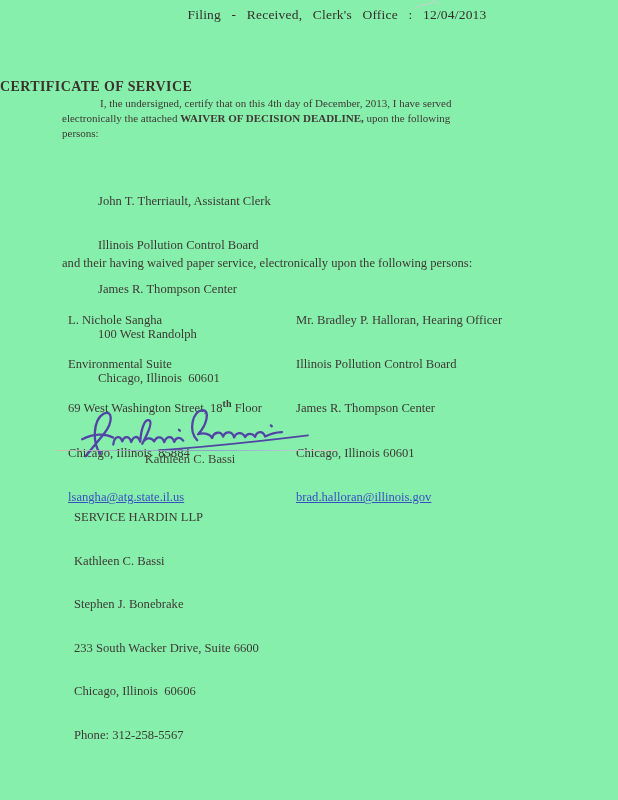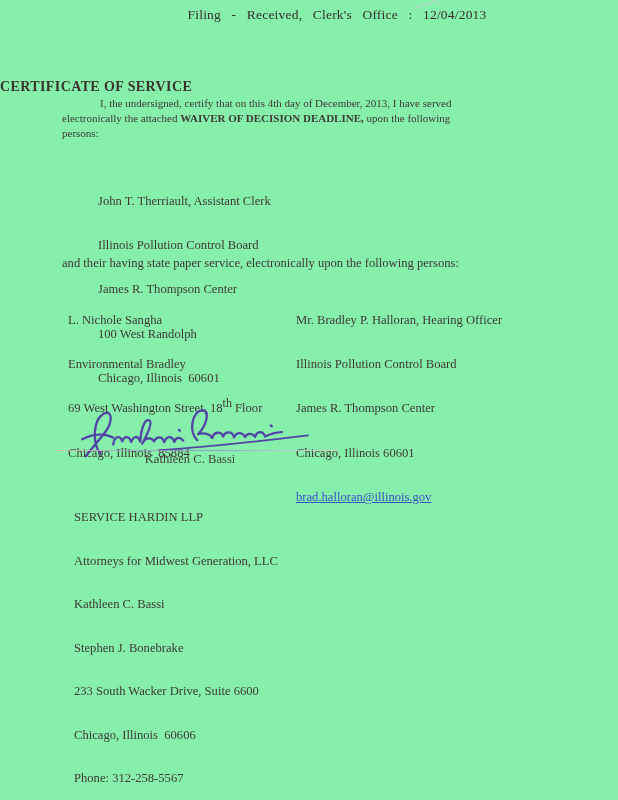--- a/index.html
+++ b/index.html
@@ -31,21 +31,21 @@
   .intro{
     top:96px;left:62px;width:500px;
     font-size:11px;line-height:15.2px;
   }
   .intro .indent{padding-left:38px;display:block;}
   .addr{font-size:12.6px;line-height:14.8px;white-space:pre-wrap;}
   .addr1{top:164px;left:62px;margin-left:36px;}
   .waived{top:256px;left:62px;font-size:12.6px;white-space:pre-wrap;}
   .col-left{top:283px;left:62px;margin-left:6px;}
   .col-right{top:283px;left:296px;}
-  sup{font-size:12px;vertical-align:super;line-height:0;}
+  sup{font-size:10px;vertical-align:super;line-height:0;font-weight:bold;}
   .email{
     color:#3a50c2;
     text-decoration:underline;
     cursor:pointer;
   }
   .sig-wrap{top:403px;left:66px;width:284px;height:58px;transform:rotate(-1.5deg);}
   .sig-line{
     top:450px;left:56px;width:282px;height:1px;
     background:linear-gradient(90deg,#d8b9ae 0%,#9aa0c6 30%,#8f94c9 55%,#b8c2d8 80%,#e3c9c2 100%);
     opacity:.85;
@@ -77,27 +77,28 @@
   </div>
 
   <div class="abs addr addr1">
     <div>John T. Therriault, Assistant Clerk</div>
     <div>Illinois Pollution Control Board</div>
     <div>James R. Thompson Center</div>
     <div>100 West Randolph</div>
     <div>Chicago, Illinois  60601</div>
   </div>
 
-  <div class="abs waived">and their having state paper service, electronically upon the following persons:</div>
+  <div class="abs waived">and their having waived paper service, electronically upon the following persons:</div>
 
   <div class="abs addr col-left">
     <div>L. Nichole Sangha</div>
-    <div>Environmental Bradley</div>
+    <div>Environmental Suite</div>
     <div><span>69 West Washington Street, 18</span><sup>th</sup><span> Floor</span></div>
     <div>Chicago, Illinois  85884</div>
+    <div><span class="email">lsangha@atg.state.il.us</span></div>
   </div>
 
   <div class="abs addr col-right">
     <div>Mr. Bradley P. Halloran, Hearing Officer</div>
     <div>Illinois Pollution Control Board</div>
     <div>James R. Thompson Center</div>
     <div>Chicago, Illinois 60601</div>
     <div><span class="email">brad.halloran@illinois.gov</span></div>
   </div>
 
@@ -119,21 +120,20 @@
       <path d="M205,24 L206,25"></path>
     </g>
   </svg>
 
   <div class="abs sig-line"></div>
 
   <div class="abs typed-name">Kathleen C. Bassi</div>
 
   <div class="abs firm">
     <div>SERVICE HARDIN LLP</div>
-    <div>Attorneys for Midwest Generation, LLC</div>
     <div>Kathleen C. Bassi</div>
     <div>Stephen J. Bonebrake</div>
     <div>233 South Wacker Drive, Suite 6600</div>
     <div>Chicago, Illinois  60606</div>
     <div>Phone: 312-258-5567</div>
     
     
   </div>
 
 </div>

